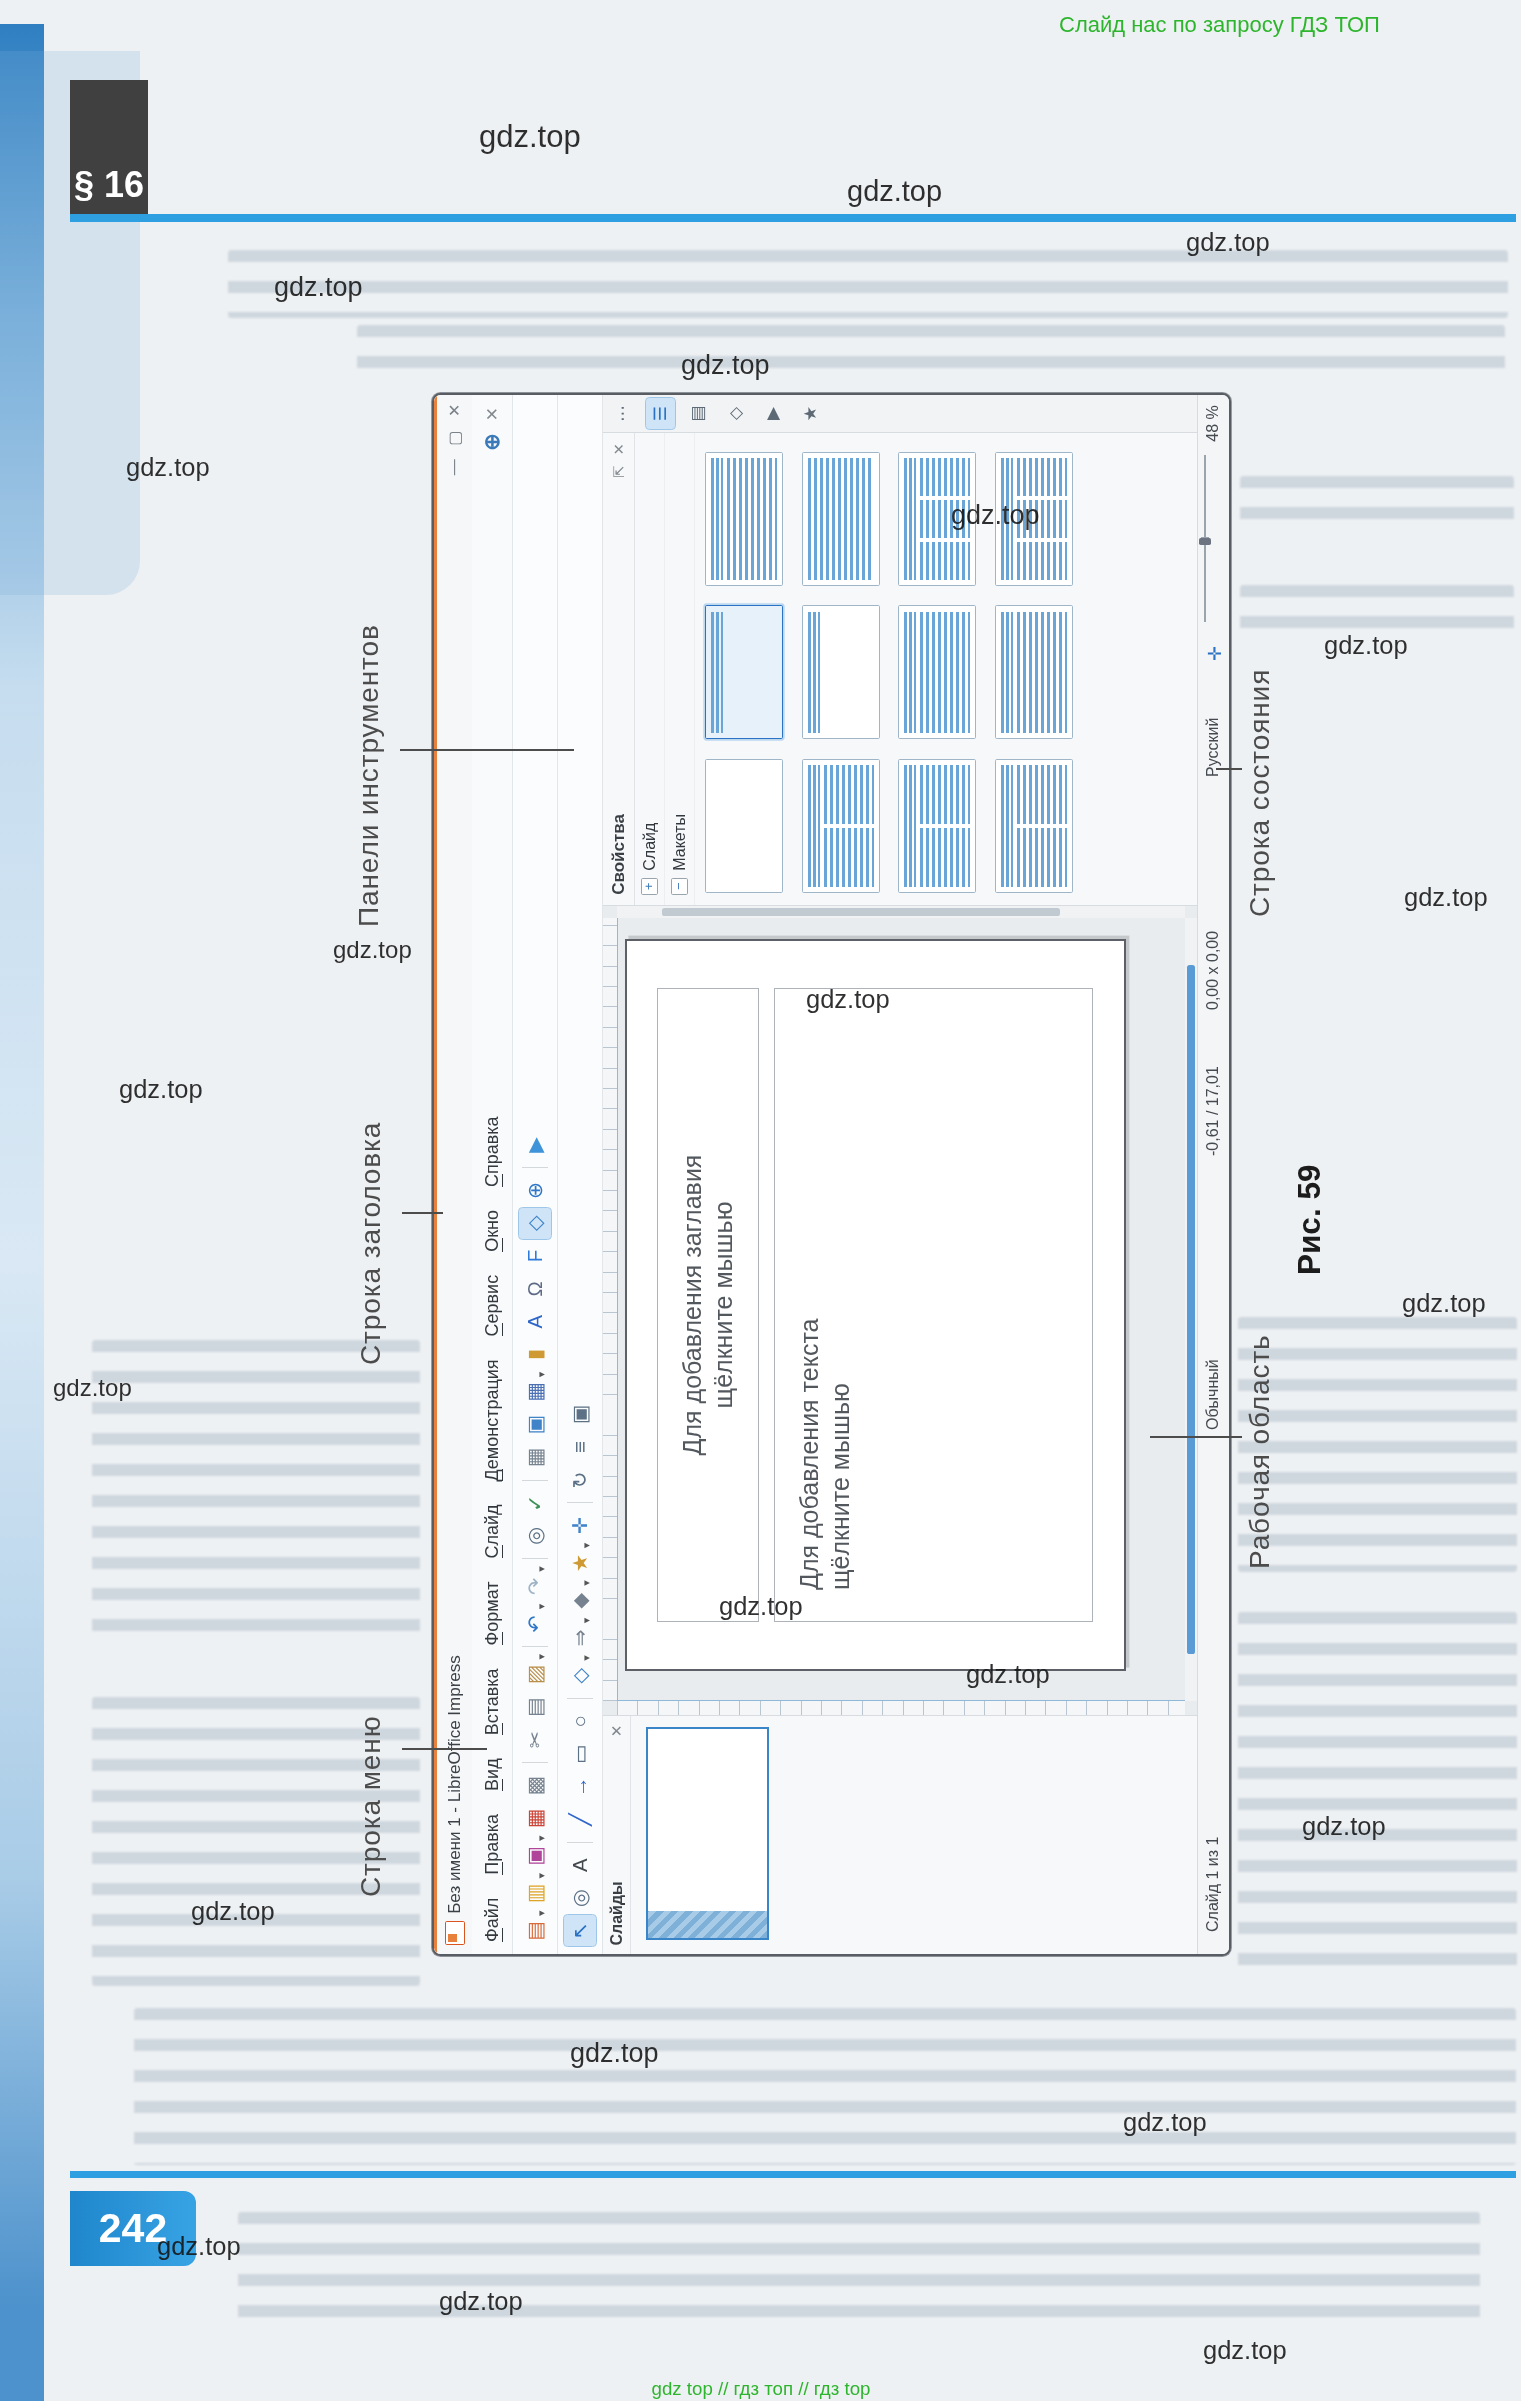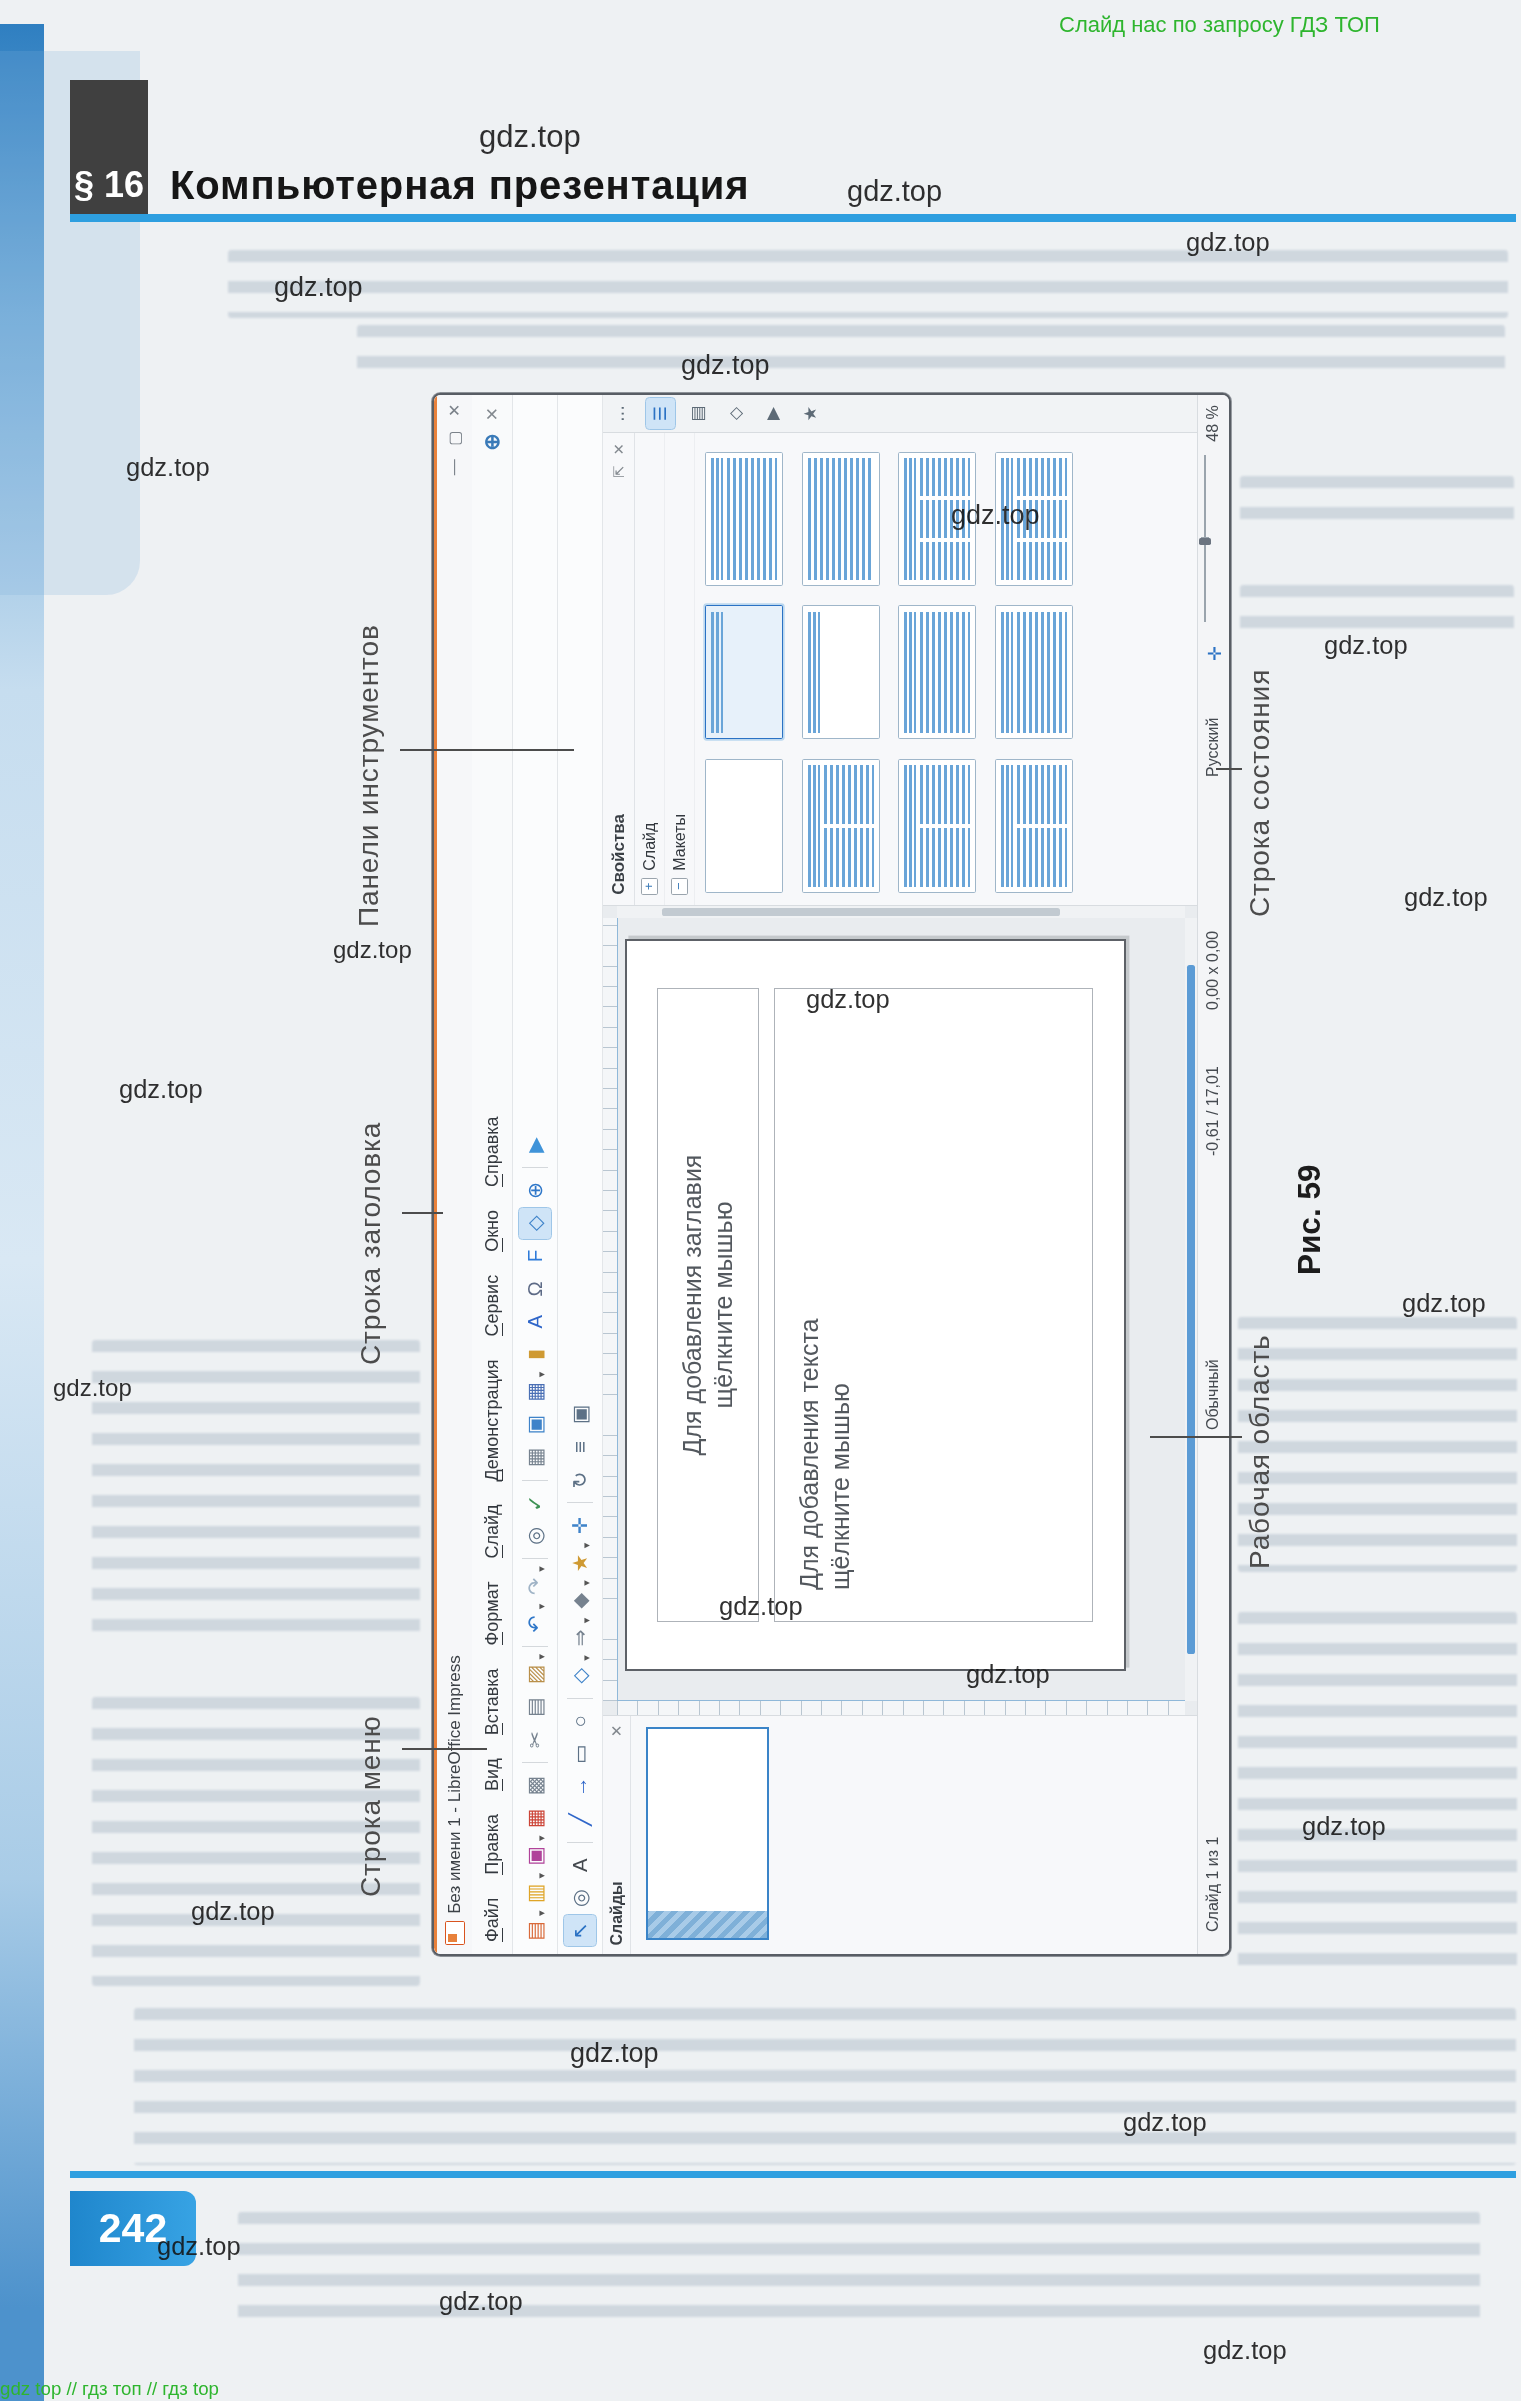--- a/index.html
+++ b/index.html
@@ -15,21 +15,21 @@
   .promo-top{position:absolute;left:1059px;top:12px;color:#2eb52e;font-size:22px;}
   .section-tab{position:absolute;left:70px;top:80px;width:78px;height:138px;background:#404040;}
   .section-tab span{position:absolute;left:0;right:0;bottom:12px;text-align:center;color:#fff;font-size:36px;font-weight:bold;}
   .page-title{position:absolute;left:170px;top:163px;font-size:40px;font-weight:bold;color:#161616;letter-spacing:0.9px;}
   .header-rule{position:absolute;left:70px;top:214px;width:1446px;height:7.7px;background:#2e9fe0;}
 
   
   .footer-rule{position:absolute;left:70px;top:2171px;width:1446px;height:6.8px;background:#2e9fe0;}
   .page-num-tab{position:absolute;left:70px;top:2191px;width:126px;height:75px;background:linear-gradient(90deg,#1f86cc,#37a3e4);border-radius:0 12px 12px 0;}
   .page-num-tab span{position:absolute;left:0;right:0;top:13.6px;text-align:center;color:#fff;font-size:41px;font-weight:bold;}
-  .promo-bottom{position:absolute;left:0;right:0;top:2378px;color:#2eb52e;font-size:18.7px;}
+  .promo-bottom{position:absolute;left:0;right:0;top:2378px;text-align:center;color:#2eb52e;font-size:18.7px;}
 
   
   .ghost{position:absolute;background:repeating-linear-gradient(180deg, rgba(138,158,178,.30) 0 12px, rgba(138,158,178,0) 12px 31px);filter:blur(0.9px);border-radius:3.4px;}
 
   
   .wm{position:absolute;color:#141414;opacity:.88;white-space:nowrap;}
 
   
   #figure-wrap{position:absolute;left:432px;top:397px;width:795px;height:1559px;}
   #lo-window{position:absolute;left:0;top:0;width:1559px;height:795px;
@@ -118,21 +118,20 @@
 <div id="page">
 
   <div class="blue-band"></div>
   <div class="left-wash"></div>
 
   <div class="promo-top">Слайд нас по запросу ГДЗ ТОП</div>
 
   <div class="section-tab">
     <span>§ 16</span>
   </div>
-  <div class="page-title">Компьютерная презентация</div>
   <div class="header-rule"></div>
 
   <div class="ghost" style="left:228px;top:250px;width:1280px;height:68px;"></div>
   <div class="ghost" style="left:357px;top:325px;width:1148px;height:53px;"></div>
   <div class="ghost" style="left:1240px;top:476px;width:274px;height:53px;"></div>
   <div class="ghost" style="left:1240px;top:585px;width:274px;height:54px;"></div>
   <div class="ghost" style="left:1238px;top:1317px;width:279px;height:255px;"></div>
   <div class="ghost" style="left:1238px;top:1612px;width:279px;height:366px;"></div>
   <div class="ghost" style="left:92px;top:1340px;width:328px;height:293px;"></div>
   <div class="ghost" style="left:92px;top:1697px;width:328px;height:289px;"></div>

